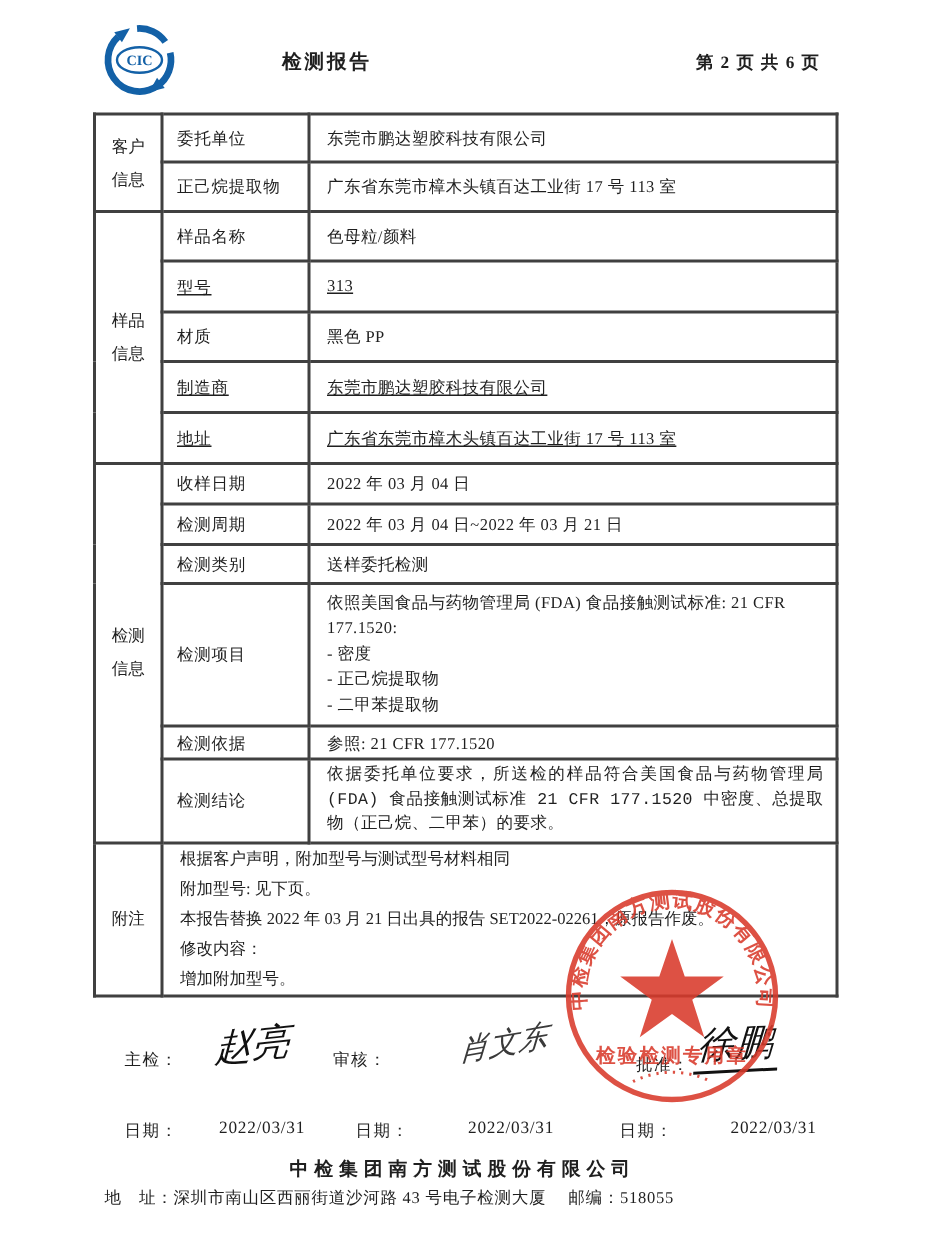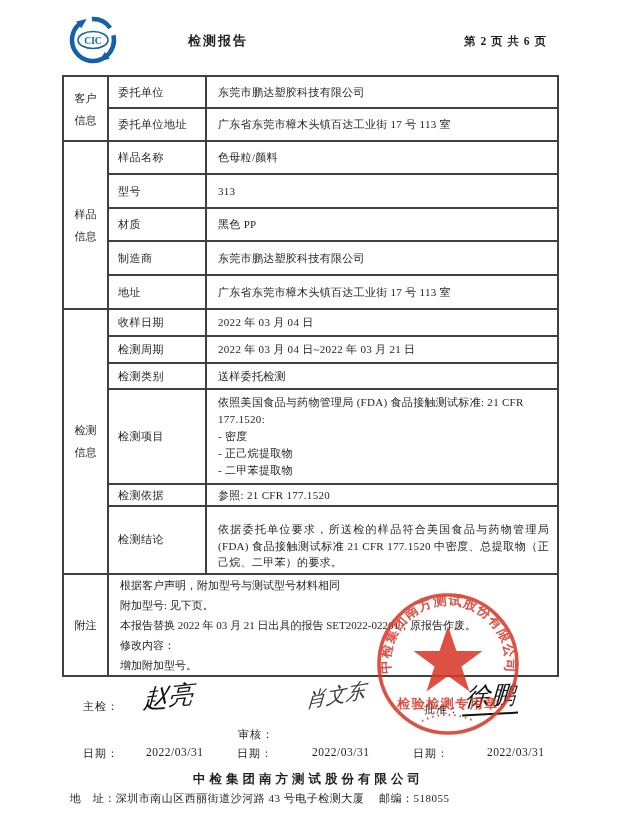--- a/index.html
+++ b/index.html
@@ -18,25 +18,25 @@
   .hdr-no { position:absolute; left:235px; top:34px; font-size:11.5px; font-weight:bold; }
   .hdr-page { position:absolute; left:464px; top:34px; font-size:11.5px; font-weight:bold; letter-spacing:1px; }
 
   
   table.main { position:absolute; left:62px; top:75px; width:495px; border-collapse:collapse; table-layout:fixed; }
   table.main td { border:2px solid #404040; vertical-align:middle; font-size:11px; }
   td.sec { width:45px; text-align:center; line-height:2.0; padding:0 9px; }
   td.lbl { width:98px; padding-left:9px; letter-spacing:0.5px; }
   td.val { width:352px; padding-left:11px; padding-right:8px; letter-spacing:0.3px; }
   td.pre { white-space:pre-line; }
-  tr.rh32 { height:32px; } tr.rh33 { height:33px; } tr.rh34 { height:34px; }
+  tr.rh32 { height:32px; } tr.rh33 { height:33px; } tr.rh34 { height:34px;text-decoration:underline; }
   tr.rh27 { height:27px; } tr.rh26 { height:26px; } tr.rh22 { height:22px; }
   tr.rh85 { height:85px; } tr.rh50 { height:50px; } tr.rh100 { height:100px; }
   td.items { line-height:17px; padding-top:4px; padding-bottom:4px; vertical-align:top; }
-  td.concl { line-height:16.5px; padding-top:14px; padding-bottom:2px; text-align:justify; }
+  td.concl { line-height:16.5px; padding-top:2px; padding-bottom:2px; text-align:justify;font-family:Liberation Mono, monospace; }
   td.notes { line-height:20px; vertical-align:middle; padding-left:11px; }
 
   
   .sig-label { position:absolute; font-size:11px; letter-spacing:1px; }
   .sig-hand { position:absolute; font-style:italic; color:#111; font-family:"DejaVu Serif","Liberation Serif",serif; }
   .sig1 { left:143px; top:680px; font-size:25px; transform:rotate(-6deg) skewX(-8deg); }
   .sig2 { left:306px; top:682px; font-size:20px; transform:rotate(-10deg) skewX(-14deg); color:#3a3a3a; }
   .sig3 { left:463px; top:679px; font-size:25px; transform:rotate(-3deg) skewX(-6deg); border-bottom:2px solid #111; padding:0 4px 1px 2px; }
   .date-label { position:absolute; font-size:11px; letter-spacing:1px; }
   .date-val { position:absolute; font-size:11.5px; letter-spacing:0.5px; }
@@ -67,21 +67,21 @@
 
   <table class="main">
 
     <tbody>
         <tr class="rh32">
       <td class="sec" rowspan="2">客户信息</td>
       <td class="lbl">委托单位</td>
       <td class="val">东莞市鹏达塑胶科技有限公司</td>
     </tr>
     <tr class="rh33">
-      <td class="lbl">委托单位地址</td>
+      <td class="lbl">正己烷提取物</td>
       <td class="val">广东省东莞市樟木头镇百达工业街 17 号 113 室</td>
     </tr>
 
     <tr class="rh33">
       <td class="sec" rowspan="5">样品信息</td>
       <td class="lbl">样品名称</td>
       <td class="val">色母粒/颜料</td>
     </tr>
     <tr class="rh34">
       <td class="lbl">型号</td>
@@ -136,21 +136,21 @@
 附加型号: 见下页。
 本报告替换 2022 年 03 月 21 日出具的报告 SET2022-02261，原报告作废。
 修改内容：
 增加附加型号。</td>
     </tr>
   </tbody>
     </table>
 
   <div class="sig-label" style="left:83px; top:699px;text-align:right;">主检：</div>
   <div class="sig-hand sig1">赵亮</div>
-  <div class="sig-label" style="left:238px; top:699px;margin-top:28px;">审核：</div>
+  <div class="sig-label" style="left:222px; top:699px;">审核：</div>
   <div class="sig-hand sig2">肖文东</div>
   <div class="sig-label" style="left:424px; top:702px;">批准：</div>
   <div class="sig-hand sig3">徐鹏</div>
 
   <div class="date-label" style="left:83px; top:746px;">日期：</div>
   <div class="date-val" style="left:146px; top:746px;">2022/03/31</div>
   <div class="date-label" style="left:237px; top:746px;">日期：</div>
   <div class="date-val" style="left:312px; top:746px;">2022/03/31</div>
   <div class="date-label" style="left:413px; top:746px;">日期：</div>
   <div class="date-val" style="left:487px; top:746px;">2022/03/31</div>

